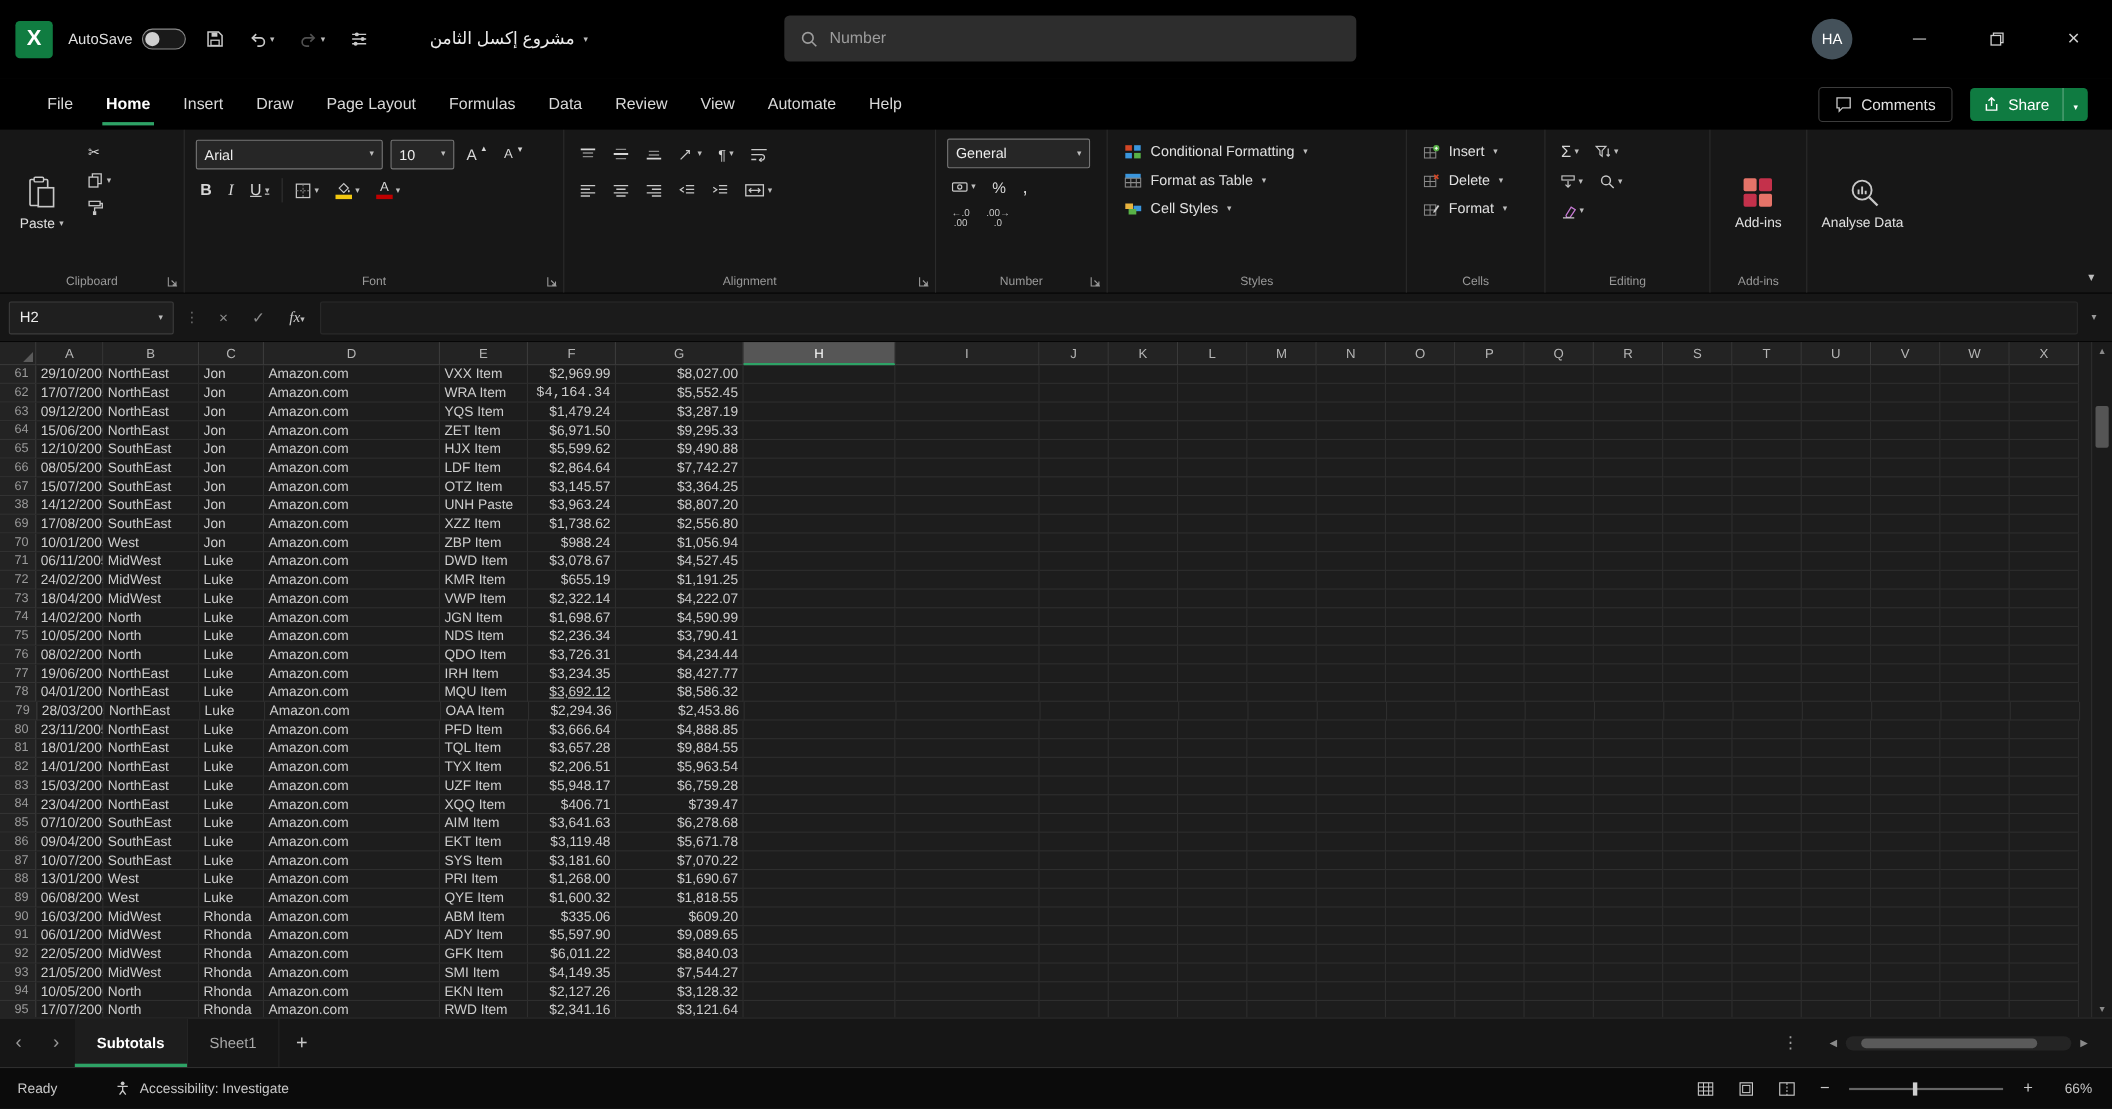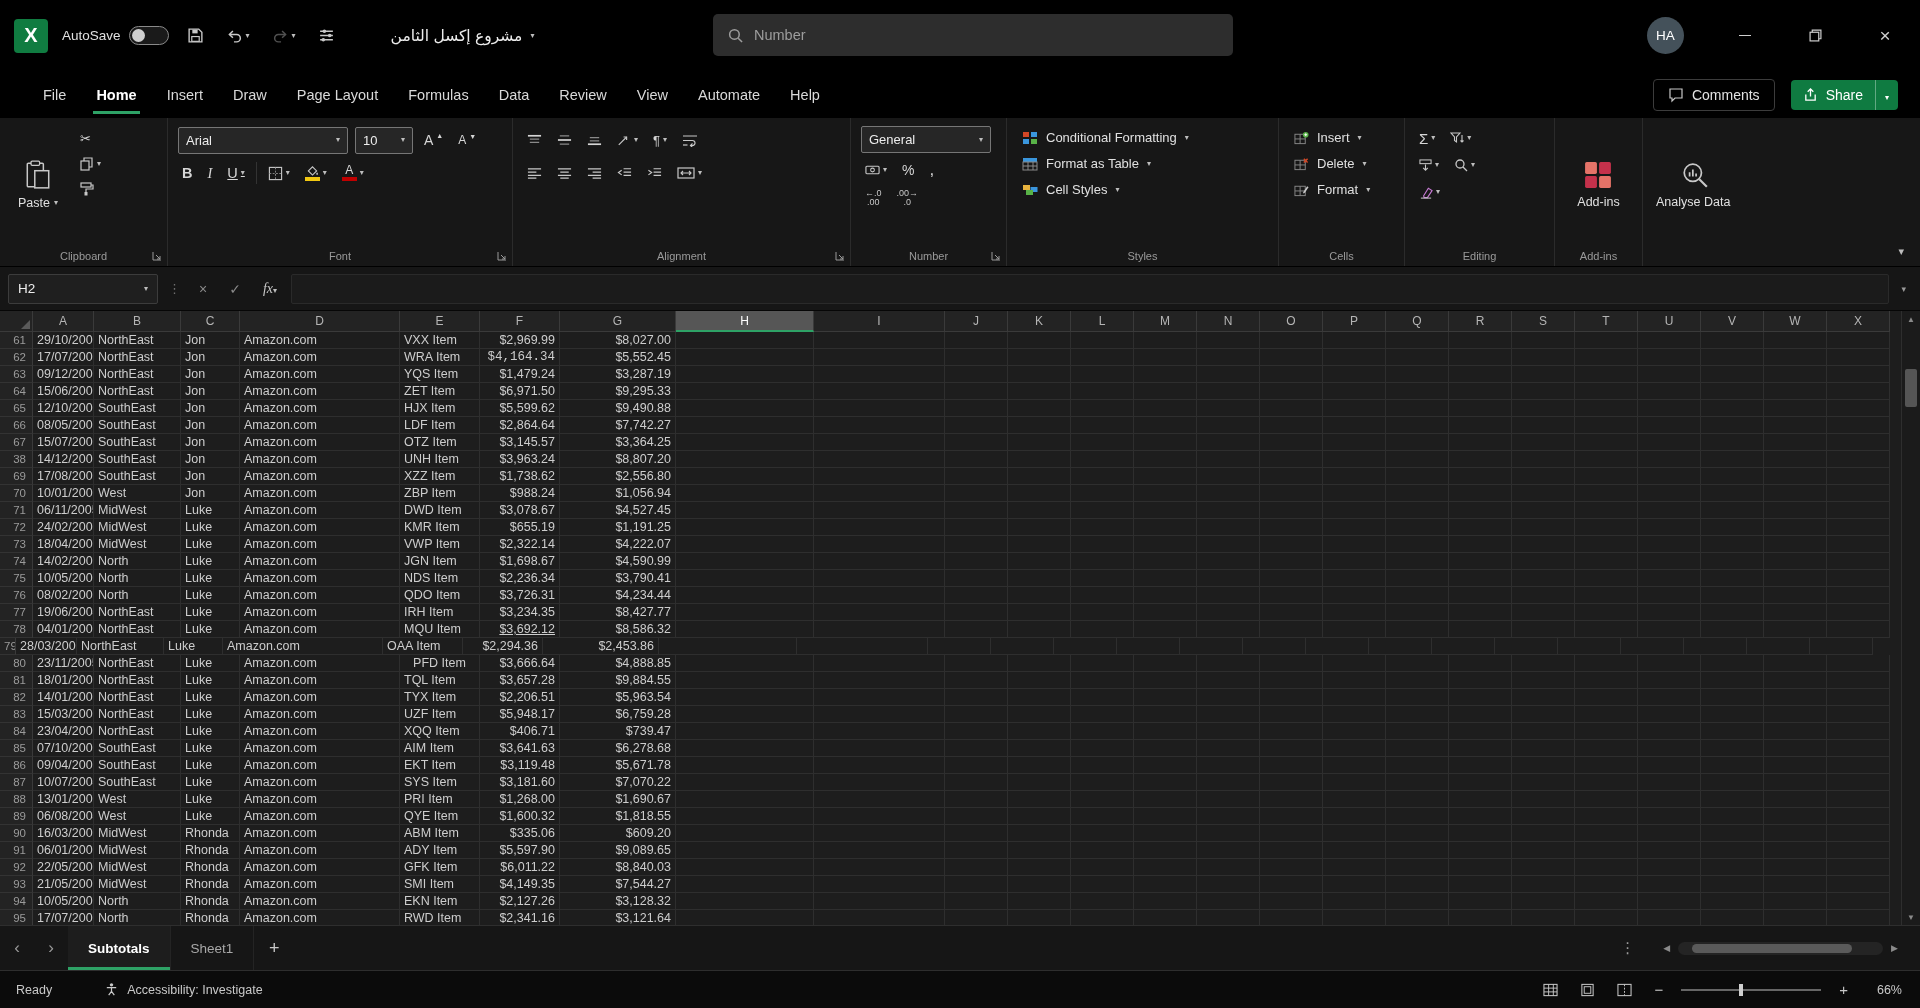--- a/index.html
+++ b/index.html
@@ -848,21 +848,21 @@
           <div class="gc" style="width: 63px;"></div>
           <div class="gc" style="width: 63px;"></div>
           <div class="gc" style="width: 63px;"></div>
         </div>
         <div class="grow">
           <div class="gc rnum" style="width: 33px;">38</div>
           <div class="gc" style="width: 61px;">14/12/2005</div>
           <div class="gc" style="width: 87px;">SouthEast</div>
           <div class="gc" style="width: 59px;">Jon</div>
           <div class="gc" style="width: 160px;">Amazon.com</div>
-          <div class="gc" style="width: 80px;">UNH Item</div>
+          <div class="gc" style="width: 80px;">UNH Paste</div>
           <div class="gc num" style="width: 80px;">$3,963.24</div>
           <div class="gc num" style="width: 116px;">$8,807.20</div>
           <div class="gc" style="width: 138px;"></div>
           <div class="gc" style="width: 131px;"></div>
           <div class="gc" style="width: 63px;"></div>
           <div class="gc" style="width: 63px;"></div>
           <div class="gc" style="width: 63px;"></div>
           <div class="gc" style="width: 63px;"></div>
           <div class="gc" style="width: 63px;"></div>
           <div class="gc" style="width: 63px;"></div>
@@ -1140,21 +1140,21 @@
           <div class="gc" style="width: 63px;"></div>
           <div class="gc" style="width: 63px;"></div>
           <div class="gc" style="width: 63px;"></div>
           <div class="gc" style="width: 63px;"></div>
           <div class="gc" style="width: 63px;"></div>
           <div class="gc" style="width: 63px;"></div>
           <div class="gc" style="width: 63px;"></div>
           <div class="gc" style="width: 63px;"></div>
         </div>
         <div class="grow">
-          <div class="gc rnum" style="width: 16px;">79</div>
+          <div class="gc rnum" style="width: 34px;">79</div>
           <div class="gc" style="width: 61px;">28/03/2005</div>
           <div class="gc" style="width: 87px;">NorthEast</div>
           <div class="gc" style="width: 59px;">Luke</div>
           <div class="gc" style="width: 160px;">Amazon.com</div>
           <div class="gc" style="width: 80px;">OAA Item</div>
           <div class="gc num" style="width: 80px;">$2,294.36</div>
           <div class="gc num" style="width: 116px;">$2,453.86</div>
           <div class="gc" style="width: 138px;"></div>
           <div class="gc" style="width: 131px;"></div>
           <div class="gc" style="width: 63px;"></div>
@@ -1172,21 +1172,21 @@
           <div class="gc" style="width: 63px;"></div>
           <div class="gc" style="width: 63px;"></div>
           <div class="gc" style="width: 63px;"></div>
         </div>
         <div class="grow">
           <div class="gc rnum" style="width: 33px;">80</div>
           <div class="gc" style="width: 61px;">23/11/2005</div>
           <div class="gc" style="width: 87px;">NorthEast</div>
           <div class="gc" style="width: 59px;">Luke</div>
           <div class="gc" style="width: 160px;">Amazon.com</div>
-          <div class="gc" style="width: 80px; text-align: center;">PFD Item</div>
+          <div class="gc" style="width: 80px;">PFD Item</div>
           <div class="gc num" style="width: 80px;">$3,666.64</div>
           <div class="gc num" style="width: 116px;">$4,888.85</div>
           <div class="gc" style="width: 138px;"></div>
           <div class="gc" style="width: 131px;"></div>
           <div class="gc" style="width: 63px;"></div>
           <div class="gc" style="width: 63px;"></div>
           <div class="gc" style="width: 63px;"></div>
           <div class="gc" style="width: 63px;"></div>
           <div class="gc" style="width: 63px;"></div>
           <div class="gc" style="width: 63px;"></div>

